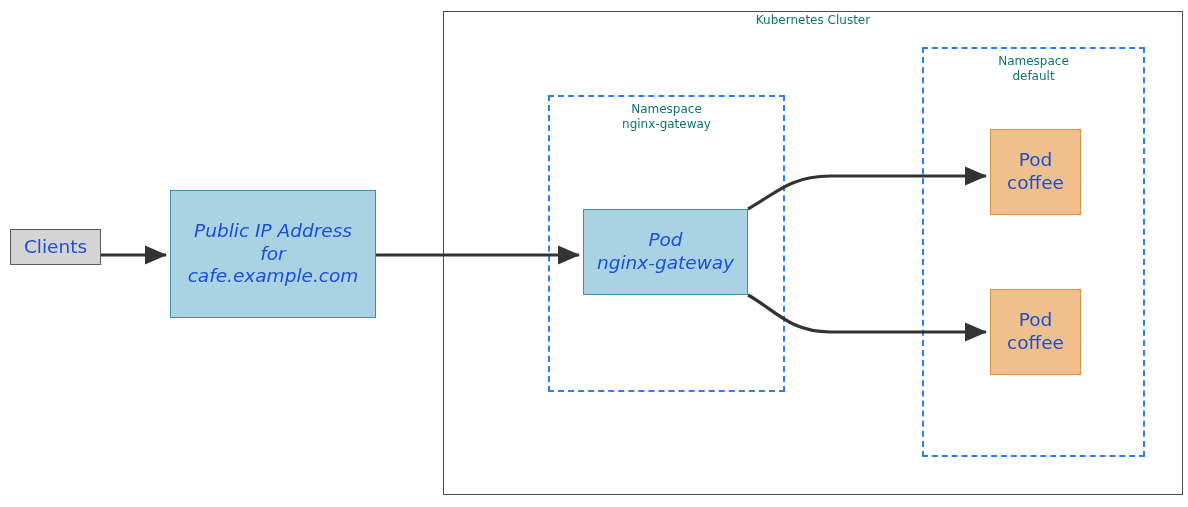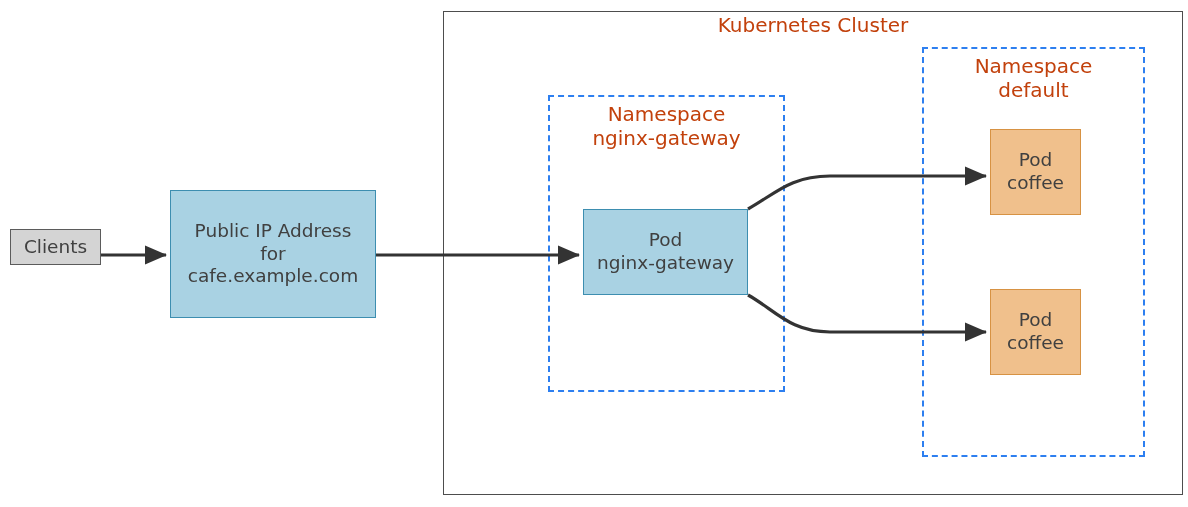--- a/index.html
+++ b/index.html
@@ -25,32 +25,33 @@
     height: 507px;
   }
   .node {
     position: absolute;
     box-sizing: border-box;
     display: flex;
     align-items: center;
     justify-content: center;
     text-align: center;
     line-height: 1.22;
-    color: #404040;
+    color: #1d4ed8;
     white-space: pre-line;
   }
   .node-clients {
     background: #d4d4d4;
     border: 1.4px solid #5b5b5b;
     font-size: 18.5px;
   }
   .node-blue {
     background: #a9d2e3;
     border: 1.4px solid #3d8eb0;
     font-size: 18.5px;
+    font-style: italic;
   }
   .node-orange {
     background: #f0c08c;
     border: 1.4px solid #d79243;
     font-size: 18.5px;
   }
   .cluster-box {
     position: absolute;
     box-sizing: border-box;
     border: 1.6px solid #4d4d4d;
@@ -58,22 +59,22 @@
   }
   .ns-box {
     position: absolute;
     box-sizing: border-box;
     border: 2px dashed #2d7ff0;
     background: transparent;
   }
   .label {
     position: absolute;
     text-align: center;
-    color: #c2410c;
-    font-size: 20px;
+    color: #0f766e;
+    font-size: 12px;
     line-height: 1.22;
     white-space: pre-line;
   }
 </style>
 </head>
 <body>
 
 <div id="canvas">
 
   <div class="cluster-box" style="left:443px; top:11px; width:740px; height:484px;"></div>

